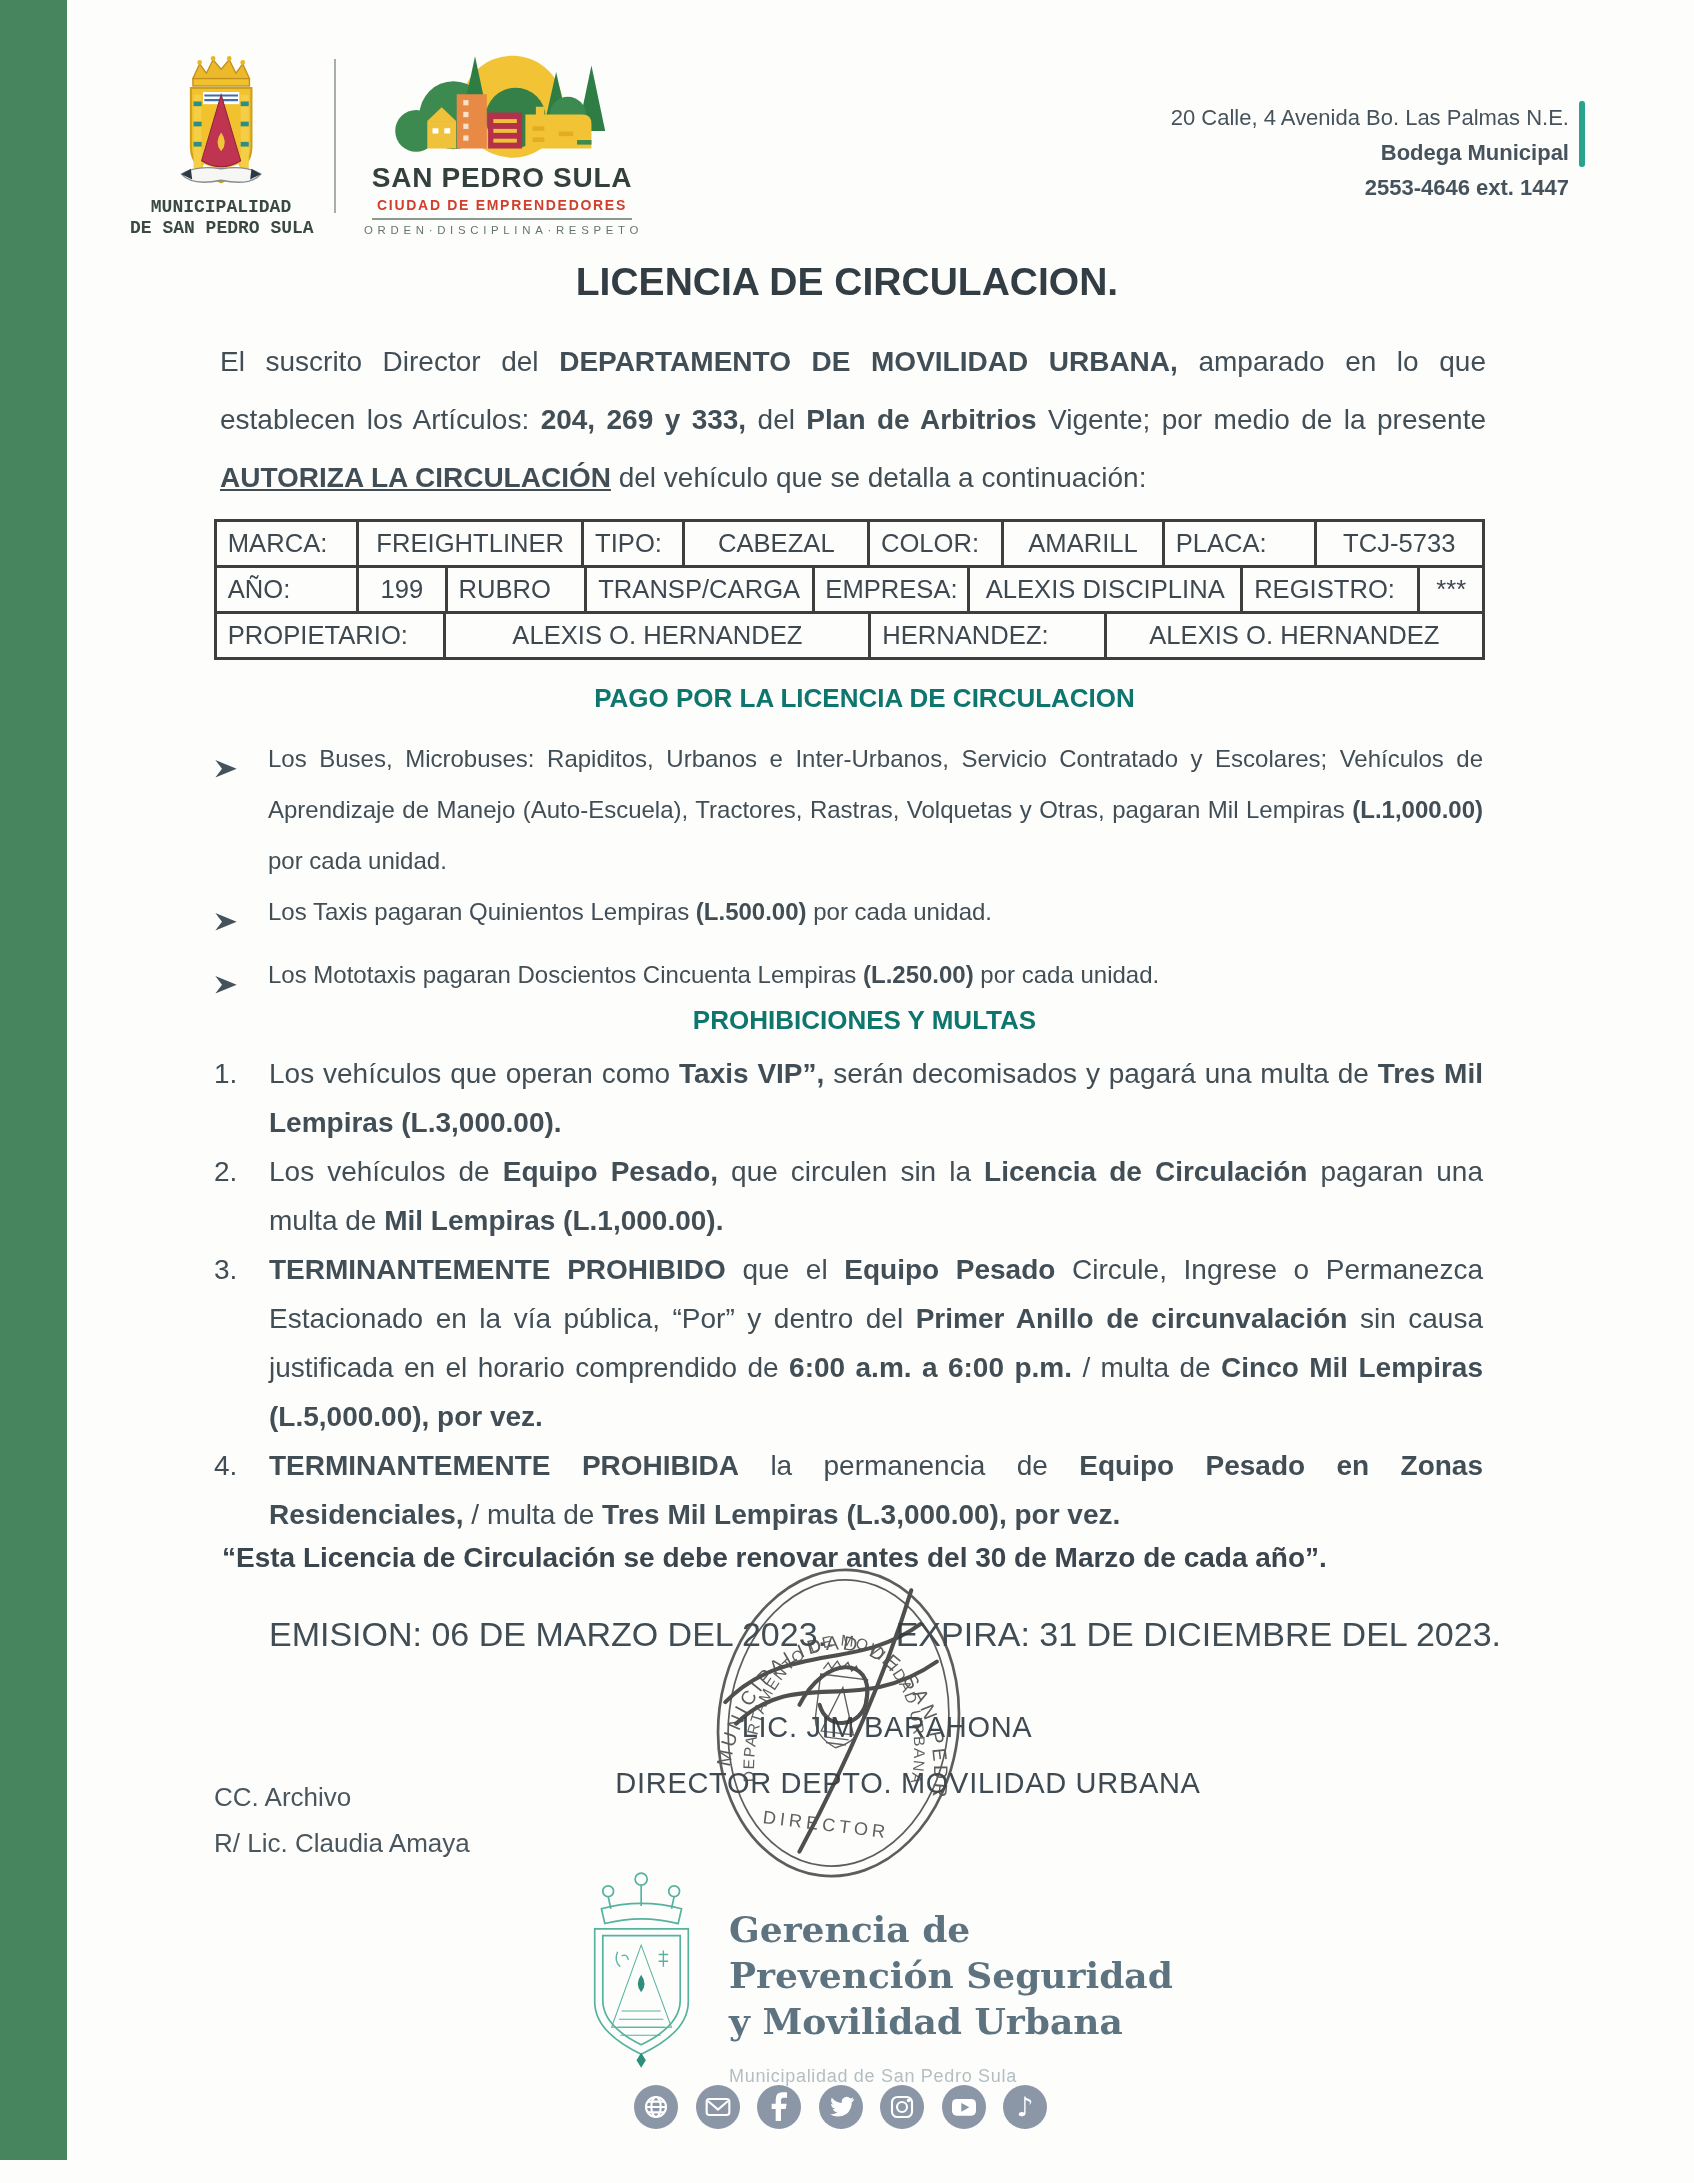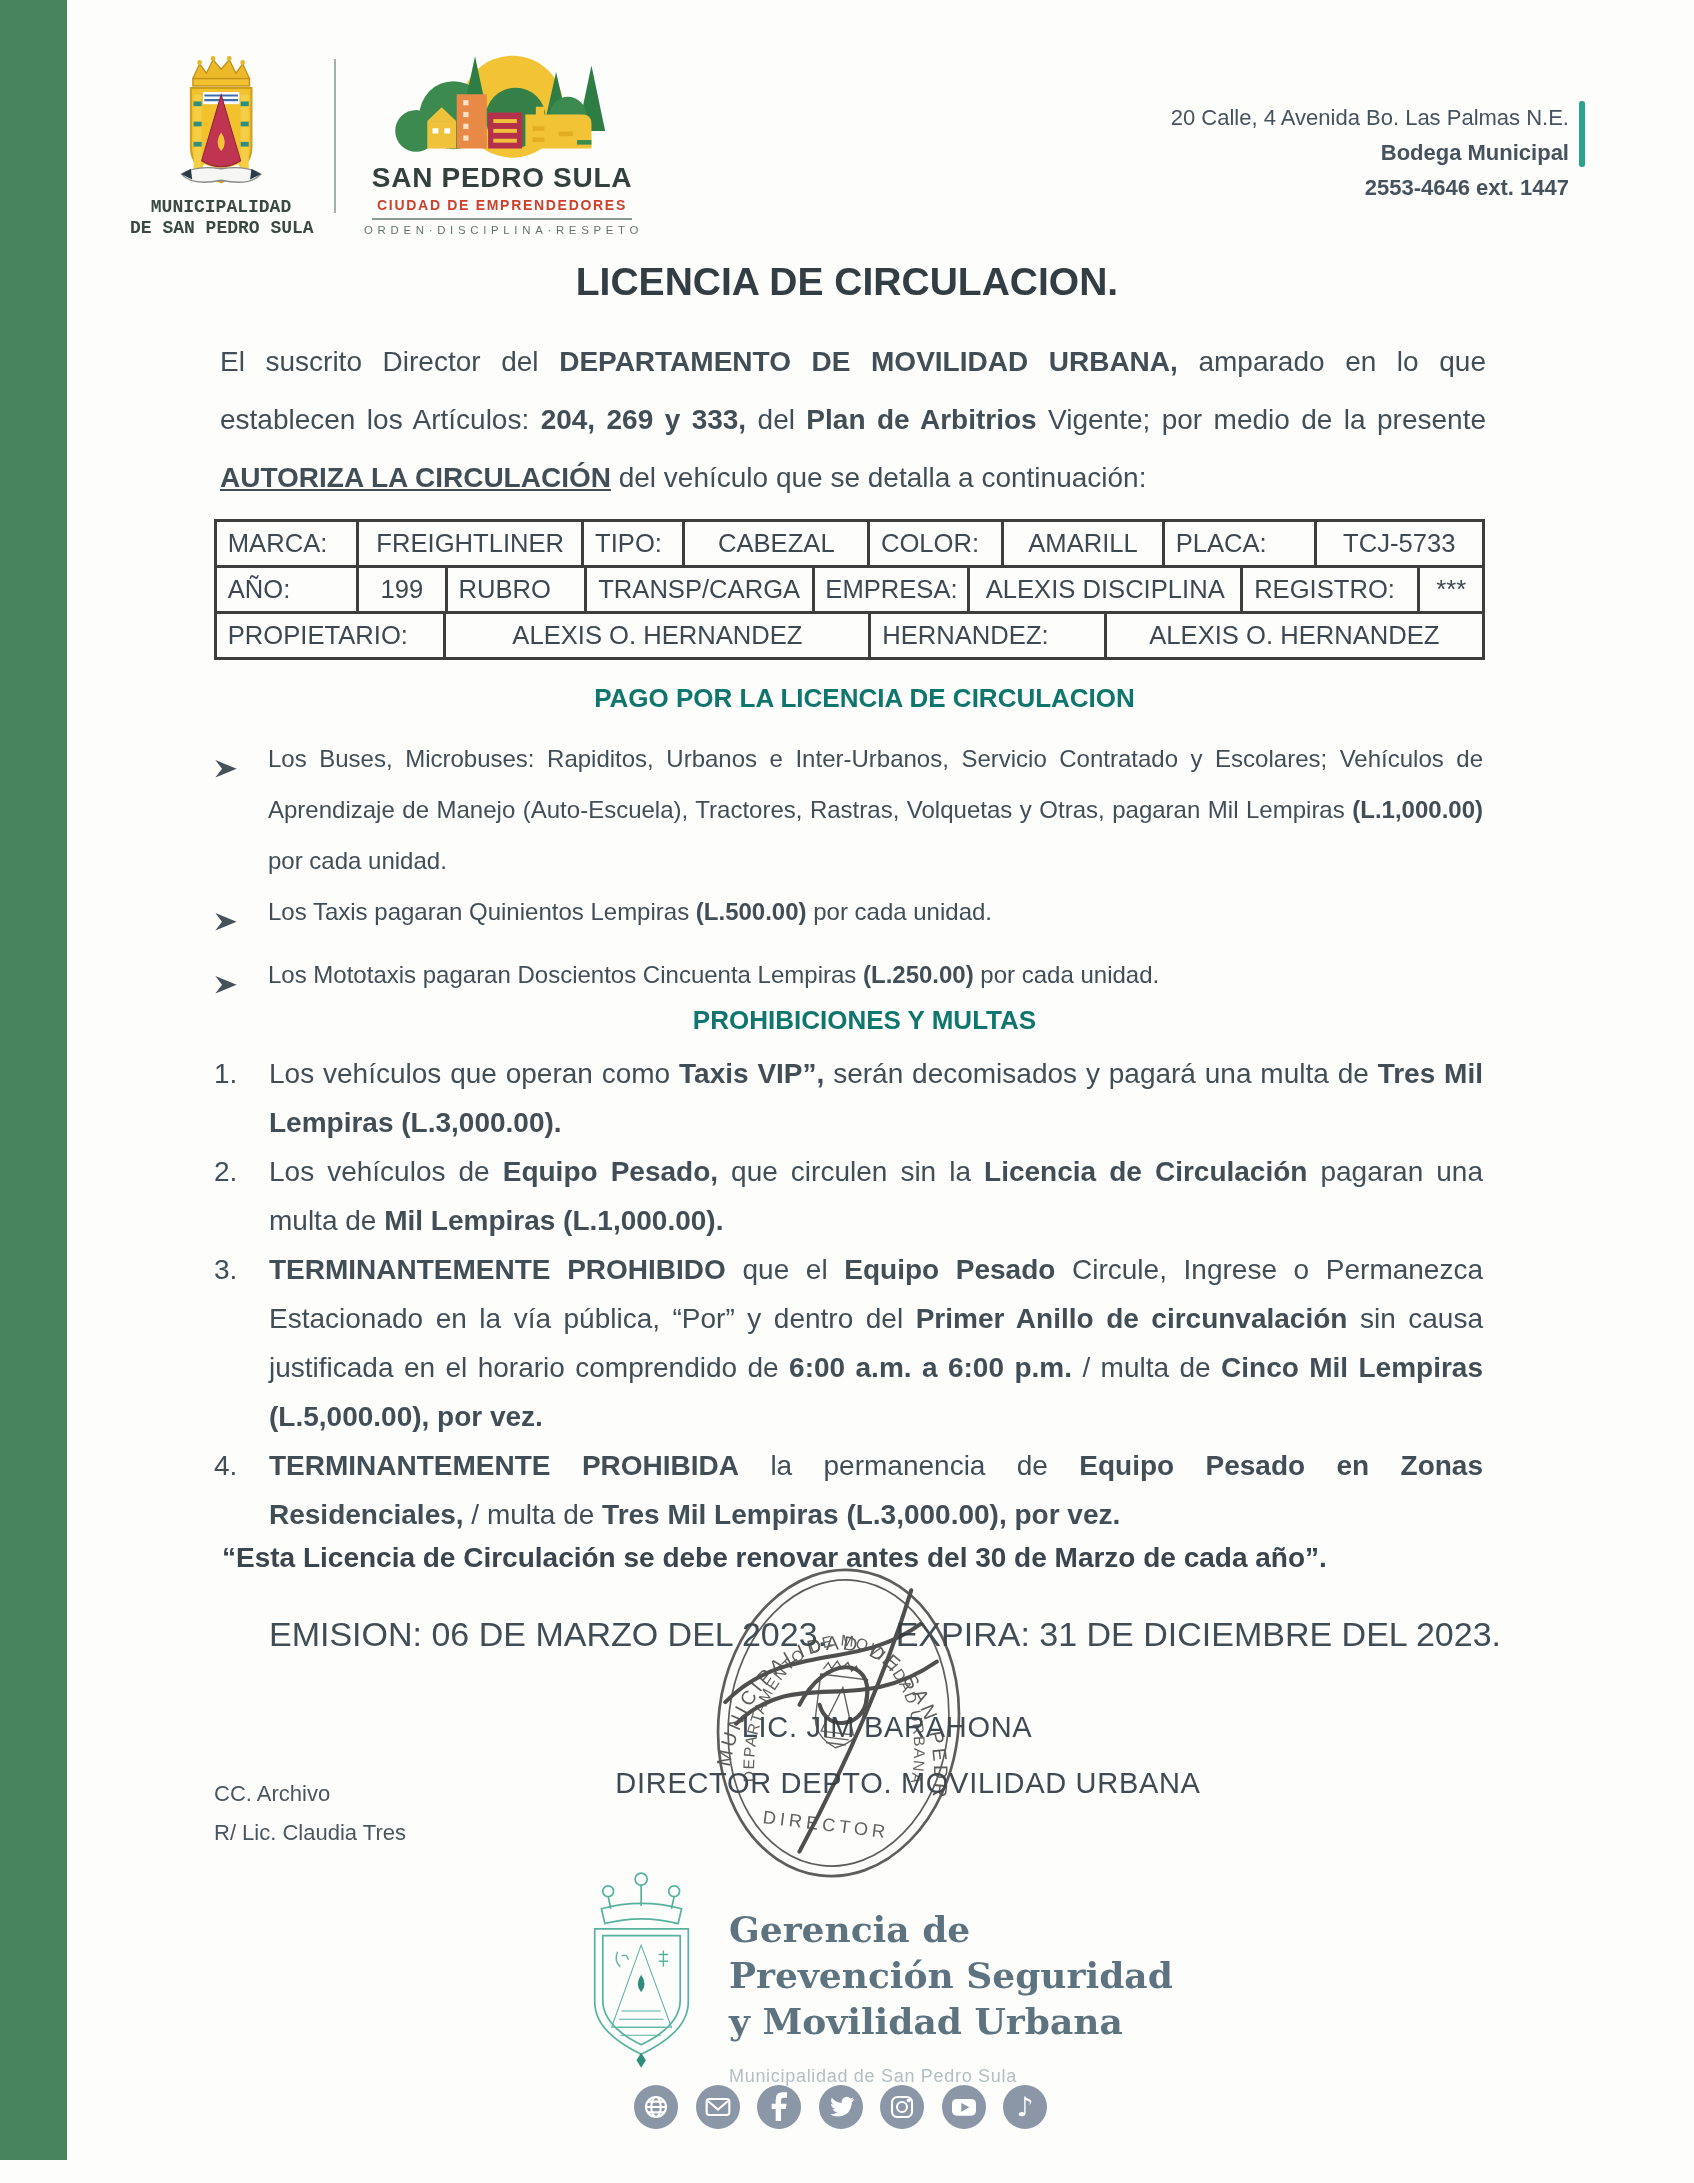--- a/index.html
+++ b/index.html
@@ -56,21 +56,21 @@
 
   .validity{position:absolute;left:269px;right:193px;top:1615px;display:flex;
             justify-content:space-between;font-size:34px;color:#414d55;}
 
   .sig-name{position:absolute;left:0;right:0;top:1711px;text-align:center;font-size:29px;
             letter-spacing:0.7px;transform:translateX(40px);color:#3f4a52;}
   .sig-role{position:absolute;left:0;right:0;top:1767px;text-align:center;font-size:29px;
             letter-spacing:0.7px;transform:translateX(61px);color:#3f4a52;}
   .stamp{position:absolute;left:697px;top:1562px;opacity:.88;}
 
-  .cc{position:absolute;left:214px;top:1775px;font-size:22px;line-height:1.75;color:#4a565e;}
+  .cc{position:absolute;left:214px;top:1775px;font-size:26px;line-height:1.75;color:#4a565e;}
 
   .footer-crest{position:absolute;left:569px;top:1867px;}
   .footer-text{position:absolute;left:729px;top:1906px;font-family:"DejaVu Serif","Liberation Serif",serif;
                font-weight:bold;font-size:36px;line-height:46px;color:#5d7480;}
   .footer-tagline{margin-top:9.4px;font-family:"Liberation Sans",sans-serif;font-weight:normal;
                   font-size:18px;color:#b3bec1;letter-spacing:0.7px;}
 
   .social{position:absolute;left:634px;top:2085px;display:flex;gap:17.5px;}
   .sicon{width:44px;height:44px;}
 </style>
@@ -272,21 +272,21 @@
     <g fill="none" stroke="#383838" stroke-width="6" stroke-linecap="round">
       <path d="M42,208 C130,118 238,162 332,92"></path>
       <path d="M58,240 C150,152 235,232 356,148"></path>
       <path d="M152,212 C190,138 262,140 252,204 C246,246 192,252 182,212"></path>
       <path d="M318,42 C282,160 222,300 152,430"></path>
     </g>
   </svg>
 
   <div class="cc">
     <div>CC. Archivo</div>
-    <div>R/ Lic. Claudia Tres</div>
+    <div>R/ Lic. Claudia Amaya</div>
   </div>
 
   <svg class="footer-crest" width="145" height="202" viewBox="0 0 215 300">
     <g fill="none" stroke="#55b29e" stroke-width="2.5">
       <circle cx="58" cy="36" r="8"></circle>
         <circle cx="107" cy="18" r="9"></circle>
         <circle cx="156" cy="36" r="8"></circle>
       <path d="M58,44 L62,62 M107,27 L107,58 M156,44 L152,62"></path>
       <path d="M48,62 Q107,46 167,62 L162,84 Q107,70 53,84 Z"></path>
       <path d="M38,92 H177 V200 Q177,245 107,278 Q38,245 38,200 Z"></path>

